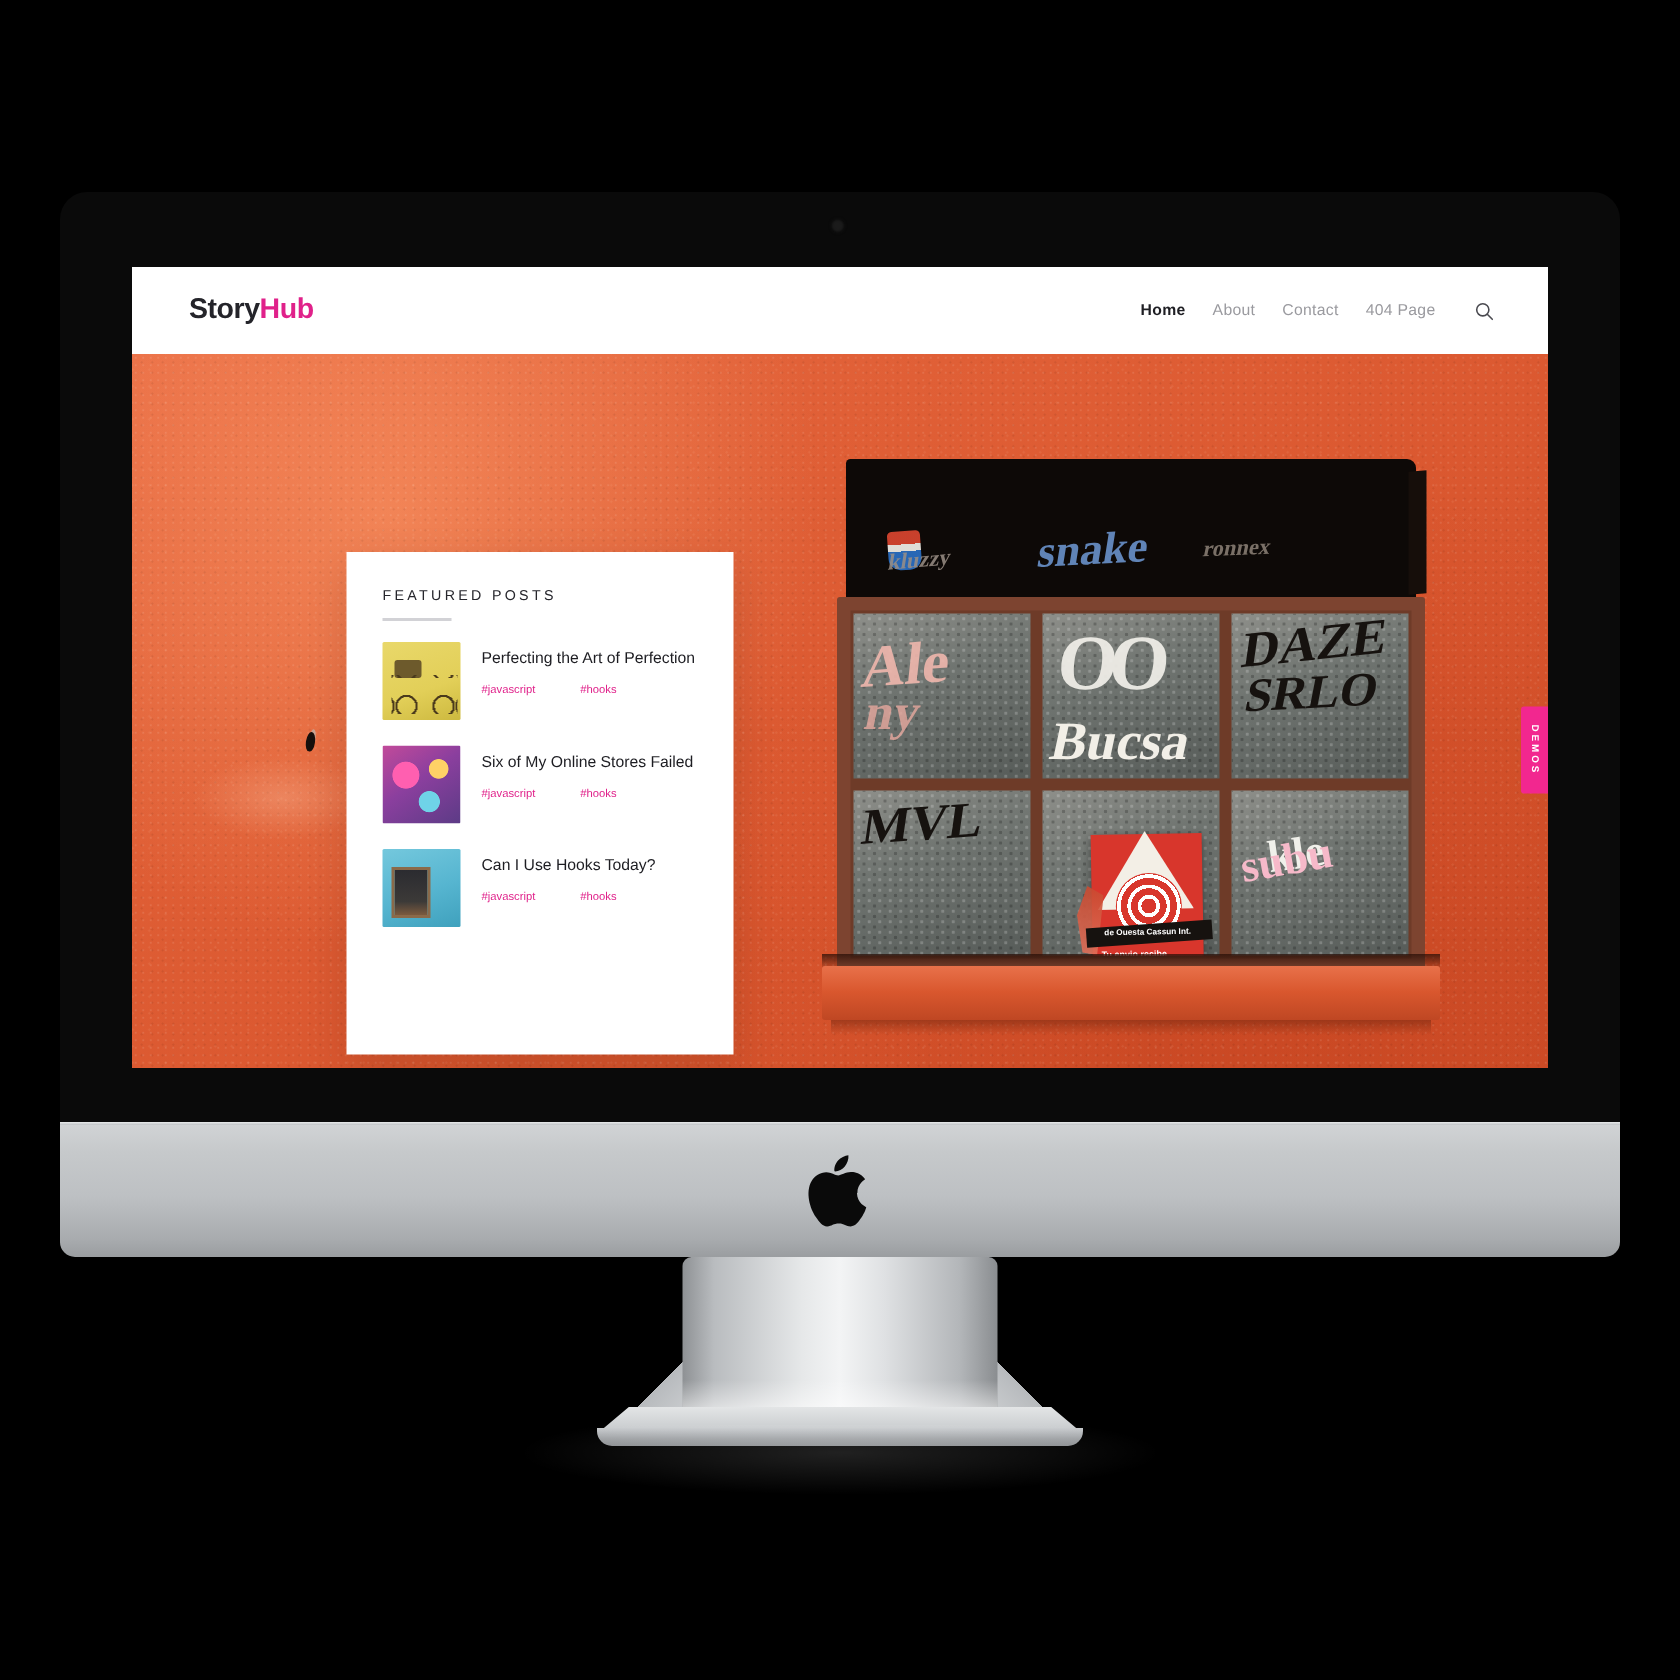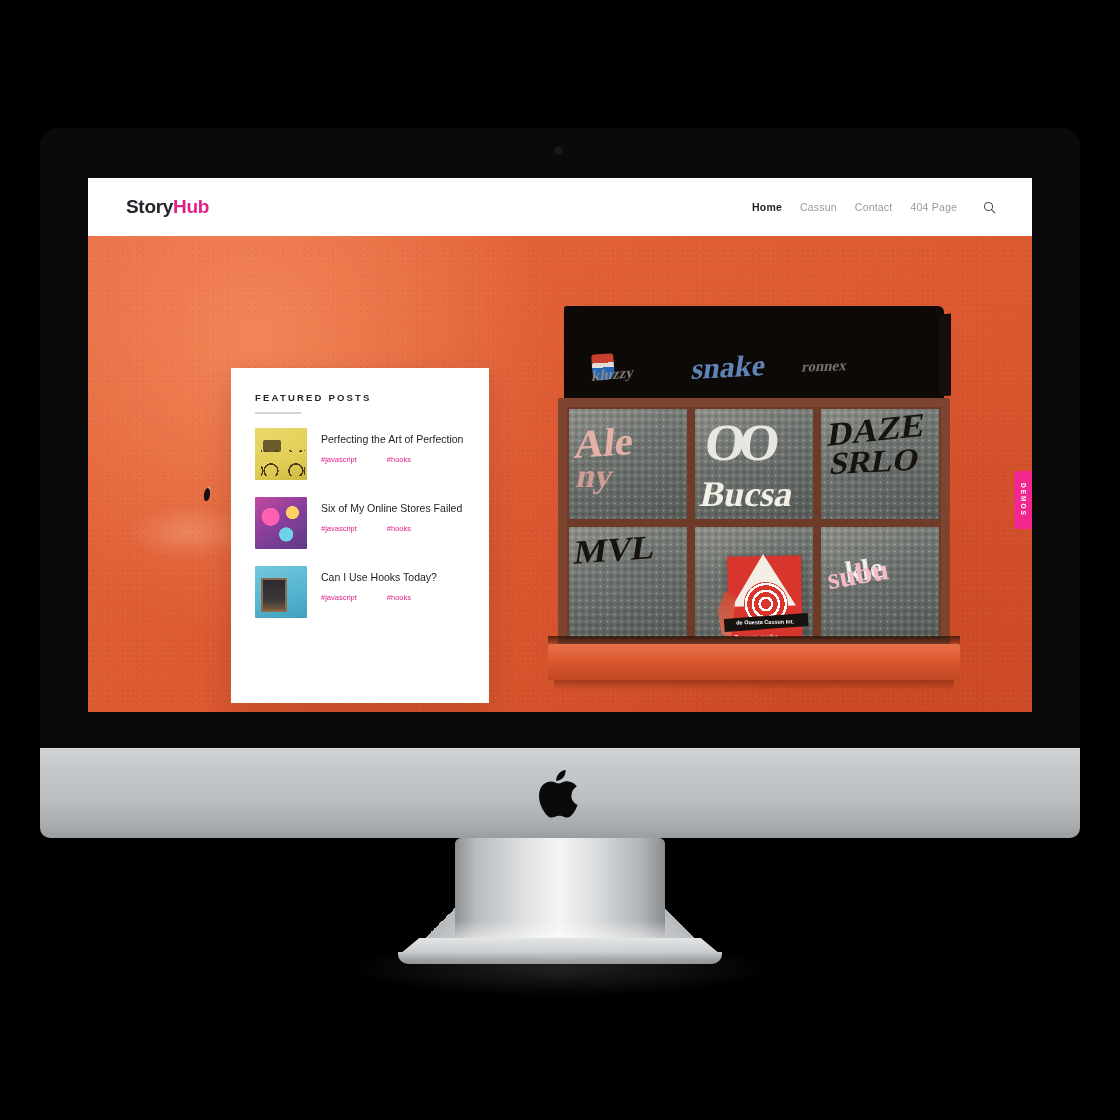--- a/index.html
+++ b/index.html
@@ -237,21 +237,21 @@
 
   
   #featured-card {
     position: absolute; left: 143px; top: 132px;
     width: 258px; height: 335px;
     background: #fff;
     box-shadow: 0 10px 26px rgba(60,16,4,.16);
   }
   #featured-head { padding: 24px 22px 0 24px; }
   #featured-title {
-    font-size: 9.5px; font-weight: 700; color: #26262c;
+    font-size: 9.5px; font-weight: 400; color: #26262c;
     letter-spacing: 2.2px; text-transform: uppercase;
   }
   #featured-rule { width: 46px; height: 1.5px; background: #d2d2d6; margin-top: 9px; }
 
   #post-list { padding: 14px 20px 0 24px; }
   .post-item { display: flex; align-items: flex-start; gap: 14px; margin-bottom: 17px; }
   .post-thumb {
     flex: 0 0 auto; width: 52px; height: 52px; border-radius: 1px; overflow: hidden; position: relative;
   }
   .thumb-bike{ background: linear-gradient(160deg,#e9d86a 0%,#e2cf58 60%,#cdb93f 100%); }
@@ -322,21 +322,21 @@
 
   <div id="screen">
 
     <div id="site-header">
       <div id="brand">
         <span class="brand-a">Story</span><span class="brand-b">Hub</span>
       </div>
 
       <div id="main-nav">
         <span class="nav-link is-active">Home</span>
-        <span class="nav-link">Cassun</span>
+        <span class="nav-link">About</span>
         <span class="nav-link">Contact</span>
         <span class="nav-link">404 Page</span>
         <span id="search-icon-btn">
           <svg width="13" height="13" viewBox="0 0 16 16" fill="none" aria-hidden="true">
             <circle cx="6.8" cy="6.8" r="5" stroke="#4a4a50" stroke-width="1.3"></circle>
             <line x1="10.5" y1="10.5" x2="14.6" y2="14.6" stroke="#4a4a50" stroke-width="1.3" stroke-linecap="round"></line>
           </svg>
         </span>
       </div>
     </div>

